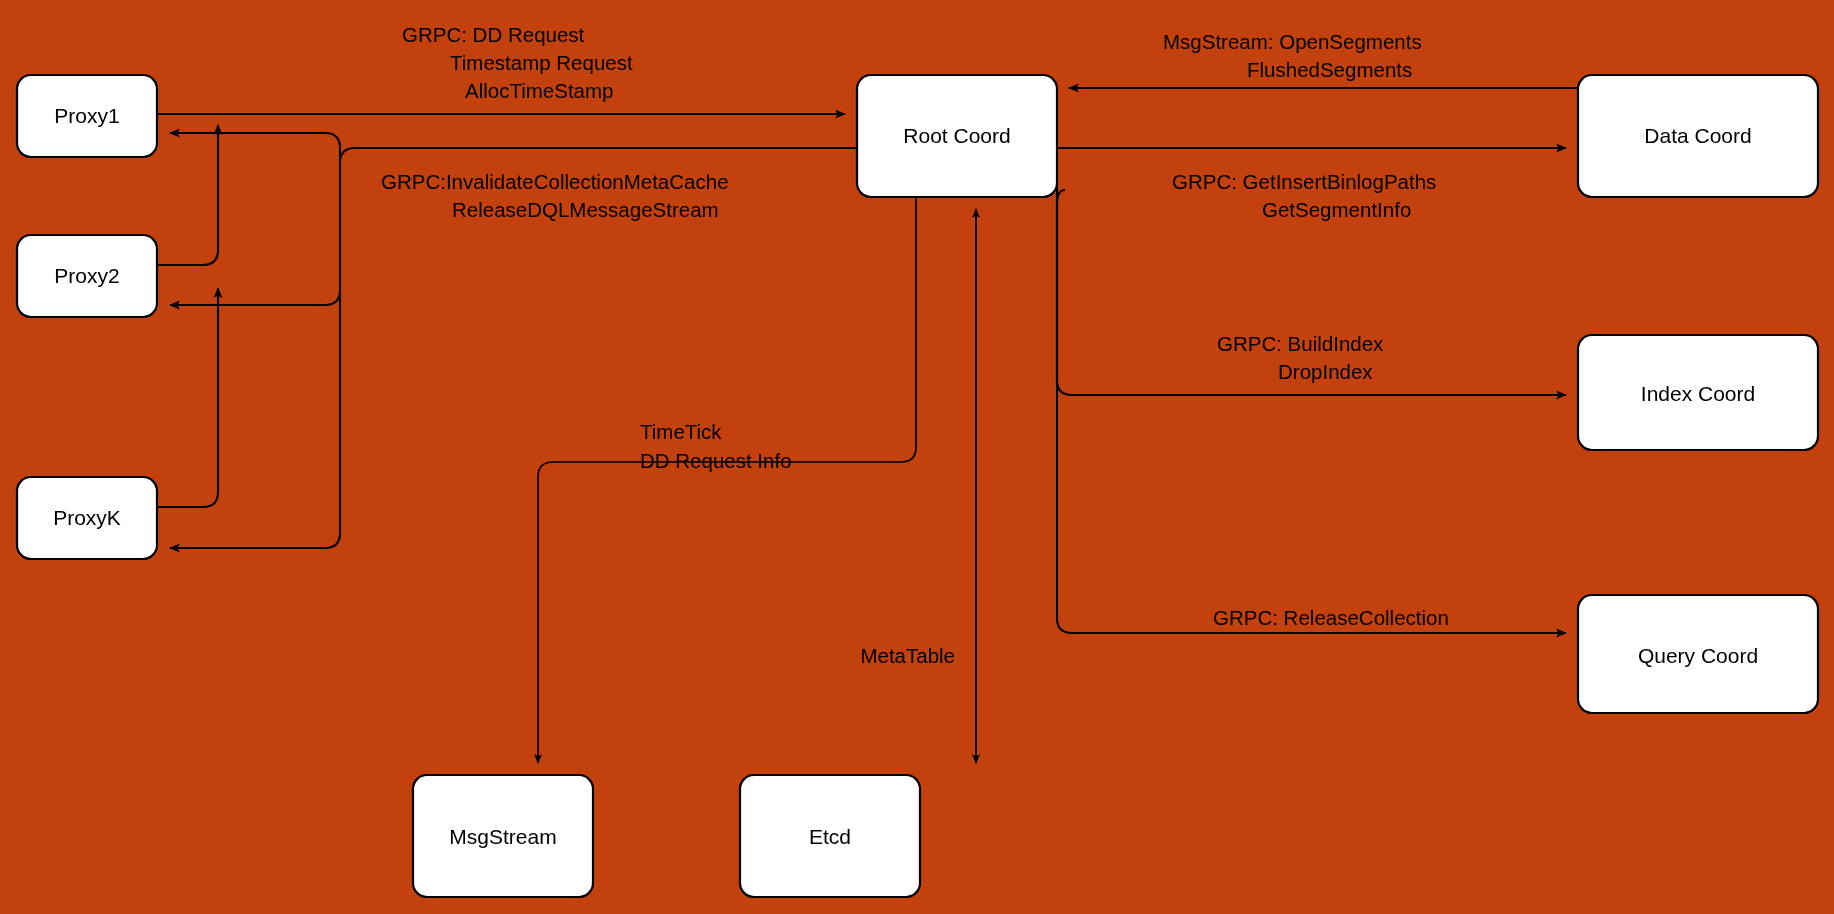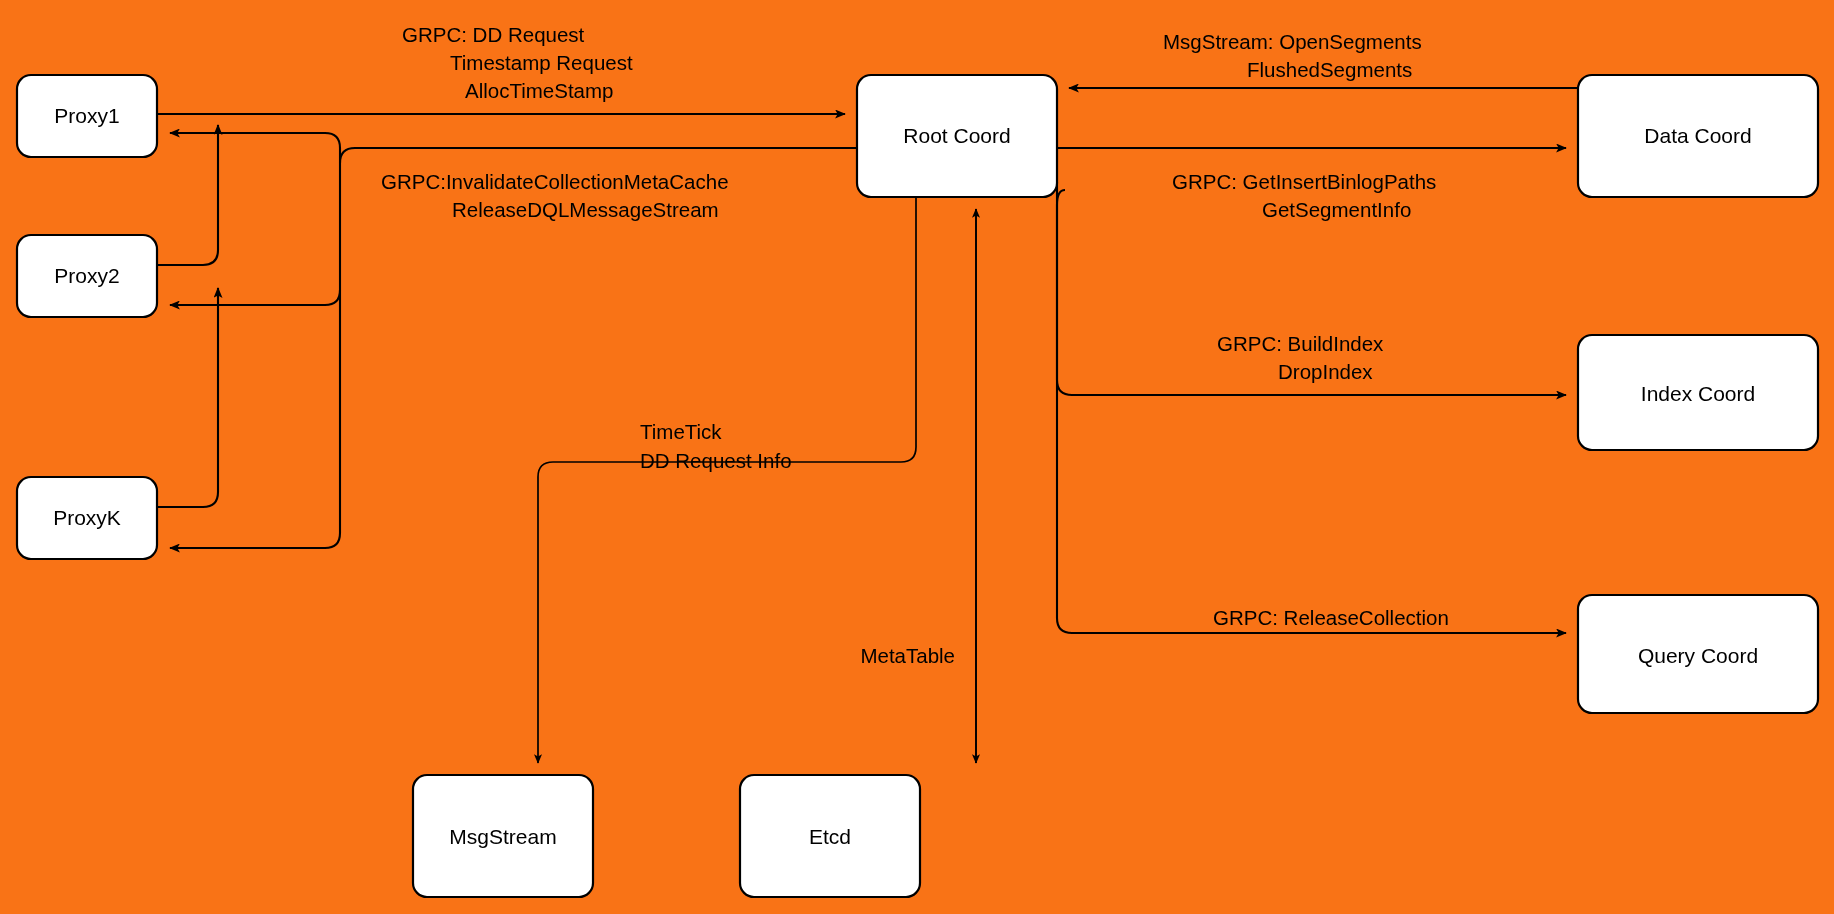--- a/index.html
+++ b/index.html
@@ -11,21 +11,21 @@
   body {
     width: 1834px;
     height: 914px;
     font-family: "Liberation Sans", "DejaVu Sans", sans-serif;
     overflow: hidden;
   }
   #diagram-root {
     position: relative;
     width: 1834px;
     height: 914px;
-    background: #f97316;
+    background: #c2410c;
   }
   svg.diagram-canvas {
     display: block;
     width: 1834px;
     height: 914px;
   }
   .node-rect {
     fill: #ffffff;
     stroke: #000000;
     stroke-width: 2.2;

